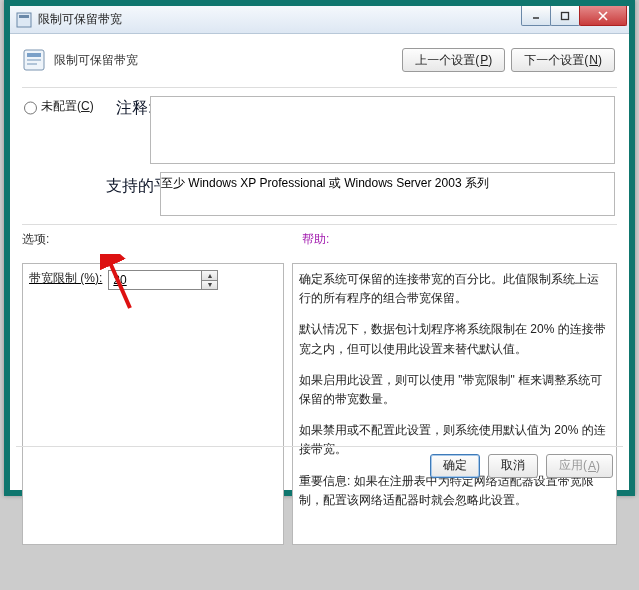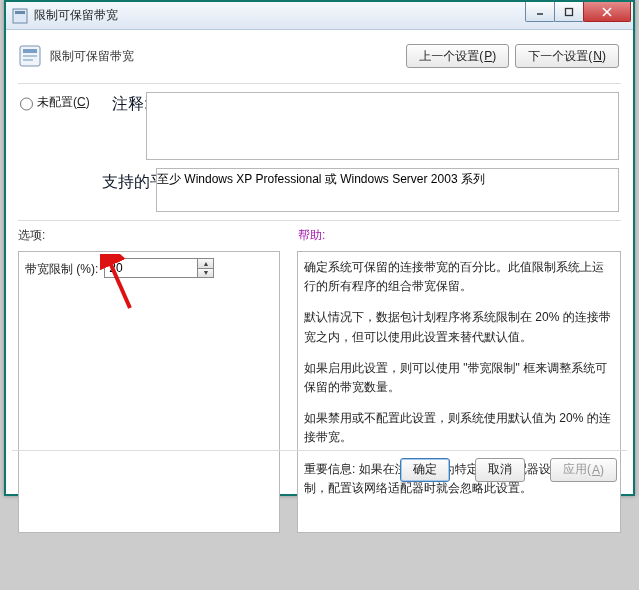--- a/index.html
+++ b/index.html
@@ -1,18 +1,18 @@
 <!DOCTYPE html>
 <html><head>
 <meta charset="utf-8">
 <style>
   * { box-sizing: border-box; font-family: "Microsoft YaHei", "Segoe UI", Tahoma, sans-serif; }
   body { margin: 0; background: #ccc; width: 639px; height: 590px; overflow: hidden; }
 
-  .window { position: absolute; left: 4px; top: 0; width: 631px; height: 496px; background: #fff; border: 2px solid #0f766e; box-shadow: 0 0 4px rgba(0,0,0,.3); }
+  .window { position: absolute; left: 4px; top: 0; width: 631px; height: 496px; background: #fff; border: 6px solid #0f766e; box-shadow: 0 0 4px rgba(0,0,0,.3); }
 
   
   .titlebar { height: 28px; background: linear-gradient(#f4f8fc, #dde7f3); border-bottom: 1px solid #b8c8d8; display: flex; align-items: center; position: relative; }
   .titlebar-icon { width: 16px; height: 16px; margin: 0 6px; }
   .titlebar-text { font-size: 12px; color: #222; }
   .titlebar-btns { position: absolute; right: 2px; top: 0; display: flex; }
   .tbtn { width: 30px; height: 20px; border: 1px solid #6a88a8; border-top: none; background: linear-gradient(#fdfdfd,#d8e4f0); display:flex; align-items:center; justify-content:center; font-size:12px; color:#333; border-radius: 0 0 2px 2px; margin-left:-1px; }
   .tbtn.close { width: 48px; background: linear-gradient(#e58a8a,#c93c3c); color:#fff; border-color:#a22; }
   .tbtn svg { display:block; }
 
@@ -33,43 +33,43 @@
   .radio-row input { margin: 0 4px 0 0; }
   .lbl { position:absolute; font-size:16px; color:#0f172a; }
   .lbl.comment { left:94px; top:4px; }
   .lbl.platform { left:84px; top:82px; }
   .commentbox { position:absolute; left:128px; top:2px; right:2px; height:68px; border:1px solid #b8b8b8; background:#fff; resize:none; font-size:12px; padding:2px; outline:none; overflow-y:scroll; }
   .platformbox { position:absolute; left:138px; top:78px; right:2px; height:44px; border:1px solid #b8b8b8; background:#fff; font-size:12px; padding:2px 0; overflow-y:scroll; }
 
   .divider { margin: 4px 6px 0 6px; height:1px; background:#ddd; }
 
   
-  .headings { position:relative; margin: 6px 6px 6px 6px; height: 18px; }
+  .headings { position:relative; margin: 6px 6px 14px 6px; height: 18px; }
   .heading-left { position:absolute; left:0; font-size:12px; color:#333; }
   .heading-right { position:absolute; left:280px; font-size:12px; color:#a21caf; }
 
   
   .lower { position:relative; margin: 6px 6px 0 6px; height: 282px; }
   .pane { position:absolute; top:0; bottom:0; border:1px solid #b8b8b8; background:#fff; }
   .pane.left { left:0; width:262px; padding:6px; }
-  .pane.right { left:279px; right:0; padding:6px; overflow-y:scroll; }
-  .fieldrow { display:flex; align-items:flex-end; font-size:12px; }
+  .pane.right { left:270px; right:0; padding:6px; overflow-y:scroll; }
+  .fieldrow { display:flex; align-items:flex-start; font-size:12px;text-decoration:underline; }
   .fieldrow label { margin-right:6px; color:#222; }
   .spinwrap { position:relative; width:110px; height:20px; border:1px solid #888; background:#fff; display:flex; align-items:center; }
   .spinwrap input { border:none; outline:none; width: 90px; height:18px; font-size:12px; padding:0 4px; background:transparent; }
   .spinbtns { position:absolute; right:0; top:0; bottom:0; width:16px; display:flex; flex-direction:column; }
   .spinb { flex:1; border-left:1px solid #888; background:linear-gradient(#f8f8f8,#e0e0e0); display:flex; align-items:center; justify-content:center; font-size:7px; color:#444; }
   .spinb + .spinb { border-top:1px solid #888; }
   .helptext { font-size:12px; color:#222; line-height:1.6; }
   .helptext p { margin: 0 0 12px 0; }
 
   .arrow { position:absolute; left:100px; top:254px; width:36px; height:56px; pointer-events:none; }
 
   
-  .footer { position:absolute; left:0; right:0; bottom:0; height:38px; border-top:1px solid #ddd; display:flex; align-items:center; justify-content:flex-end; padding:0 10px; gap:25px; }
+  .footer { position:absolute; left:0; right:0; bottom:0; height:38px; border-top:1px solid #ddd; display:flex; align-items:center; justify-content:flex-end; padding:0 10px; gap:8px; }
   .footer .btn.def { border-color:#3e7ab8; box-shadow: 0 0 0 1px #a6c8ea inset; }
   .footer .btn.disabled { color:#999; }
 </style>
 </head>
 <body>
 
 <div class="window">
   <div class="titlebar">
     <svg class="titlebar-icon" viewBox="0 0 16 16">
         <rect x="1" y="1" width="14" height="14" fill="#dde8f4" stroke="#6a88a8"></rect>

